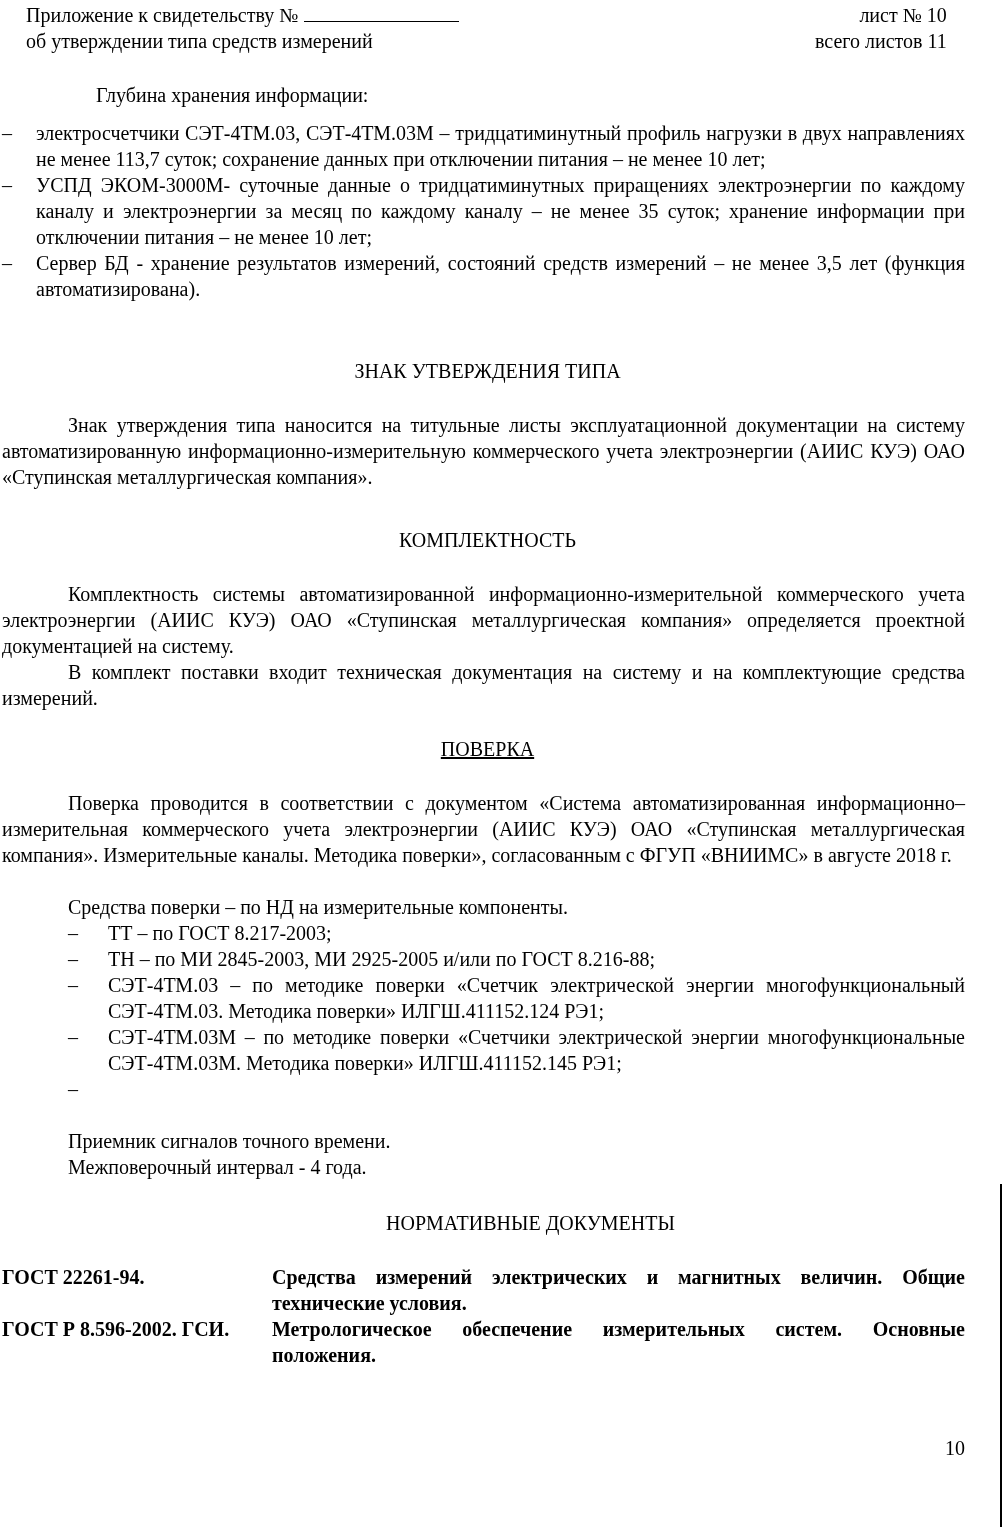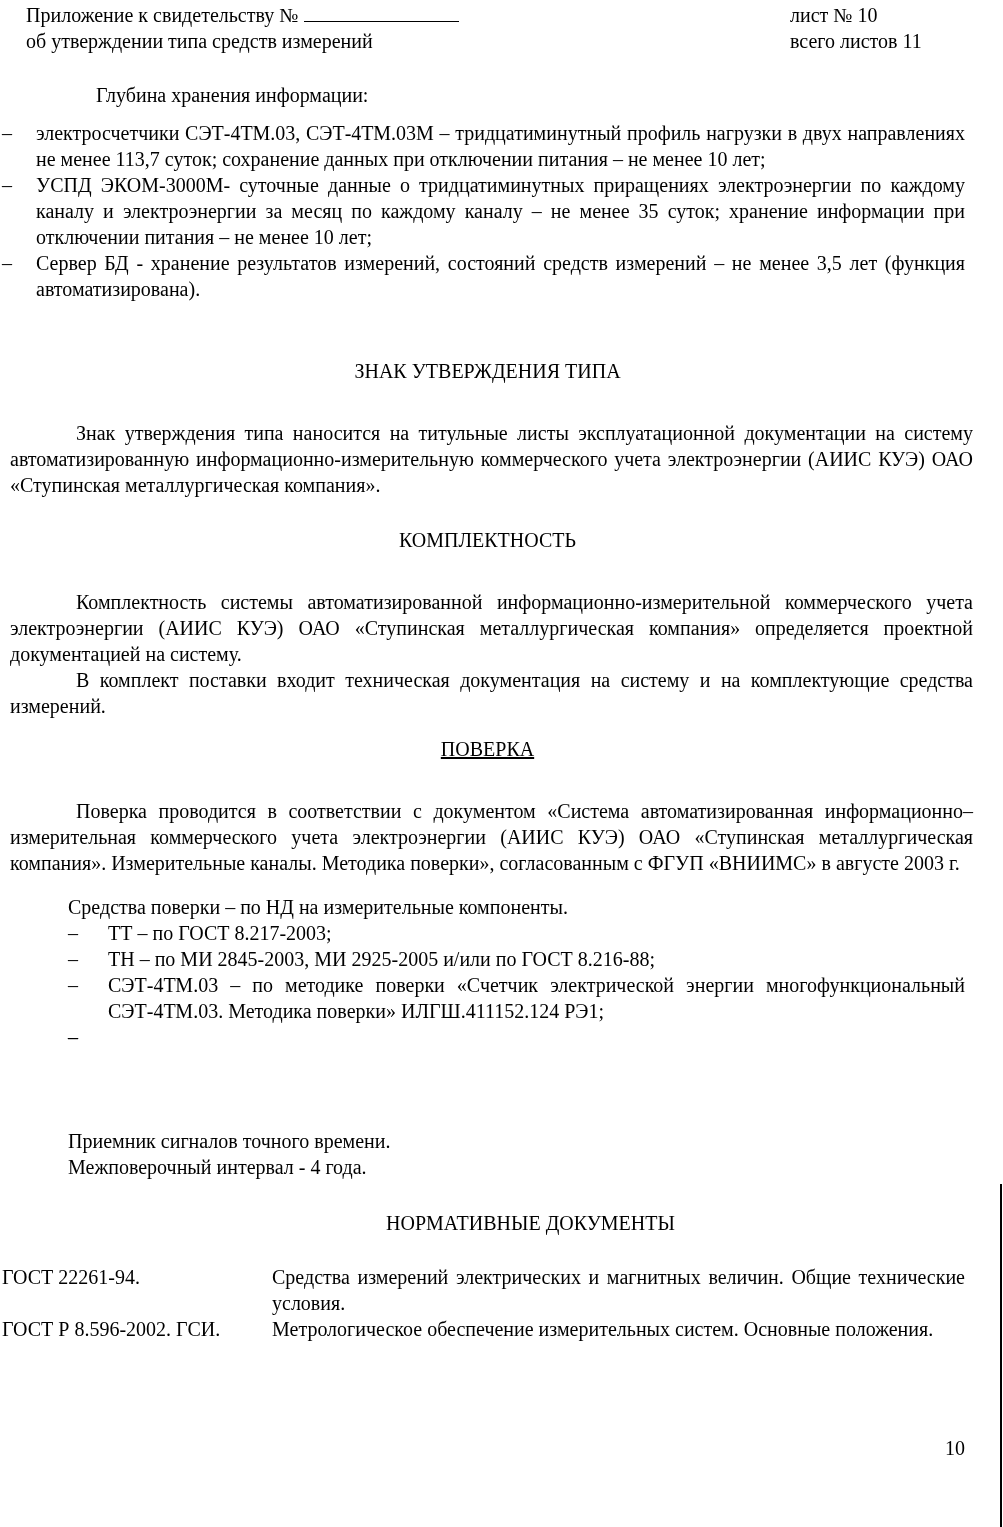--- a/index.html
+++ b/index.html
@@ -3,33 +3,33 @@
 <meta charset="utf-8">
 <style>
   html, body { margin: 0; padding: 0; background: #ffffff; }
   body {
     width: 1003px; height: 1527px; position: relative; overflow: hidden;
     font-family: "Liberation Serif", "DejaVu Serif", serif;
     font-size: 20px; color: #000; line-height: 26px;
   }
   .abs { position: absolute; }
   .hdr-left { left: 2px; top: 2px; margin-left: 24px; }
-  .hdr-right { left: 790px; top: 2px; }
+  .hdr-right { left: 815px; top: 2px; text-align: right; }
   .hdr-line { display: block; white-space: nowrap; height: 26px; }
   .blank { display: inline-block; width: 155px; border-bottom: 1px solid #000; height: 18px; vertical-align: baseline; margin-left: 6px; }
   .text { left: 2px; width: 963px; text-align: justify; }
   .indent { text-indent: 66px; }
   .heading { left: 0; width: 975px; text-align: center; }
   .dash-list { left: 2px; width: 963px; }
   .dash-item { position: relative; padding-left: 34px; text-align: justify; }
   .dash-item .dash { position: absolute; left: 0; top: 0; }
   .dash-list2 { left: 68px; width: 897px; }
   .dash-item2 { position: relative; padding-left: 40px; text-align: justify; }
   .dash-item2 .dash { position: absolute; left: 0; top: 0; }
-  p { margin: 8px; }
+  p { margin: 0; }
   .norm-row { position: relative; left: 0; }
   .norm-code { position: absolute; left: 2px; white-space: nowrap; }
   .norm-desc { position: absolute; left: 272px; width: 693px; text-align: justify; }
   .vline { left: 1000px; top: 1184px; width: 2px; height: 343px; background: #000; }
   .page-num { left: 945px; top: 1435px; }
 </style>
 </head>
 <body>
 
 <div class="abs hdr-left">
@@ -58,47 +58,48 @@
 </div>
 
 <div class="abs heading" style="top:358px;">ЗНАК УТВЕРЖДЕНИЯ ТИПА</div>
 <p class="abs text indent" style="top:412px;">Знак утверждения типа наносится на титульные листы эксплуатационной документации на систему автоматизированную информационно-измерительную коммерческого учета электроэнергии (АИИС КУЭ) ОАО «Ступинская металлургическая компания».</p>
 
 <div class="abs heading" style="top:527px;">КОМПЛЕКТНОСТЬ</div>
 <p class="abs text indent" style="top:581px;">Комплектность системы автоматизированной информационно-измерительной коммерческого учета электроэнергии (АИИС КУЭ) ОАО «Ступинская металлургическая компания» определяется проектной документацией на систему.</p>
 <p class="abs text indent" style="top:659px;">В комплект поставки входит техническая документация на систему и на комплектующие средства измерений.</p>
 
 <div class="abs heading" style="top:736px;text-decoration:underline;">ПОВЕРКА</div>
-<p class="abs text indent" style="top:790px;">Поверка проводится в соответствии с документом «Система автоматизированная информационно–измерительная коммерческого учета электроэнергии (АИИС КУЭ) ОАО «Ступинская металлургическая компания». Измерительные каналы. Методика поверки», согласованным с ФГУП «ВНИИМС» в августе 2003 г.</p>
+<p class="abs text indent" style="top:790px;">Поверка проводится в соответствии с документом «Система автоматизированная информационно–измерительная коммерческого учета электроэнергии (АИИС КУЭ) ОАО «Ступинская металлургическая компания». Измерительные каналы. Методика поверки», согласованным с ФГУП «ВНИИМС» в августе 2018 г.</p>
 <div class="abs" style="left:68px; top:894px;">Средства поверки – по НД на измерительные компоненты.</div>
 <div class="abs dash-list2" style="top:920px;">
   <div class="dash-item2">
     <span class="dash">–</span>
     <span>ТТ – по ГОСТ 8.217-2003;</span>
   </div>
   <div class="dash-item2">
     <span class="dash">–</span>
     <span>ТН – по МИ 2845-2003, МИ 2925-2005 и/или по ГОСТ 8.216-88;</span>
   </div>
   <div class="dash-item2">
     <span class="dash">–</span>
     <span>СЭТ-4ТМ.03 – по методике поверки «Счетчик электрической энергии многофункциональный СЭТ-4ТМ.03. Методика поверки» ИЛГШ.411152.124 РЭ1;</span>
   </div>
   <div class="dash-item2">
     <span class="dash">–</span>
+    <span>СЭТ-4ТМ.03М – по методике поверки «Счетчики электрической энергии многофункциональные СЭТ-4ТМ.03М. Методика поверки» ИЛГШ.411152.145 РЭ1;</span>
   </div>
   <div class="dash-item2">
     <span class="dash">–</span>
   </div>
 </div>
 <div class="abs" style="left:68px; top:1128px;">Приемник сигналов точного времени.</div>
 <div class="abs" style="left:68px; top:1154px;">Межповерочный интервал - 4 года.</div>
 
 <div class="abs heading" style="top:1210px;padding-left:43px;">НОРМАТИВНЫЕ ДОКУМЕНТЫ</div>
-<div class="abs" style="left:0; top:1264px; width:1003px; height:110px;">
+<div class="abs" style="left:0; top:1264px; width:1003px; height:110px;font-weight:bold;">
   <div class="norm-row" style="top:0;">
     <span class="norm-code">ГОСТ 22261-94.</span>
     <span class="norm-desc">Средства измерений электрических и магнитных величин. Общие технические условия.</span>
   </div>
   <div class="norm-row" style="top:52px;">
     <span class="norm-code">ГОСТ Р 8.596-2002. ГСИ.</span>
     <span class="norm-desc">Метрологическое обеспечение измерительных систем. Основные положения.</span>
   </div>
 </div>
 

